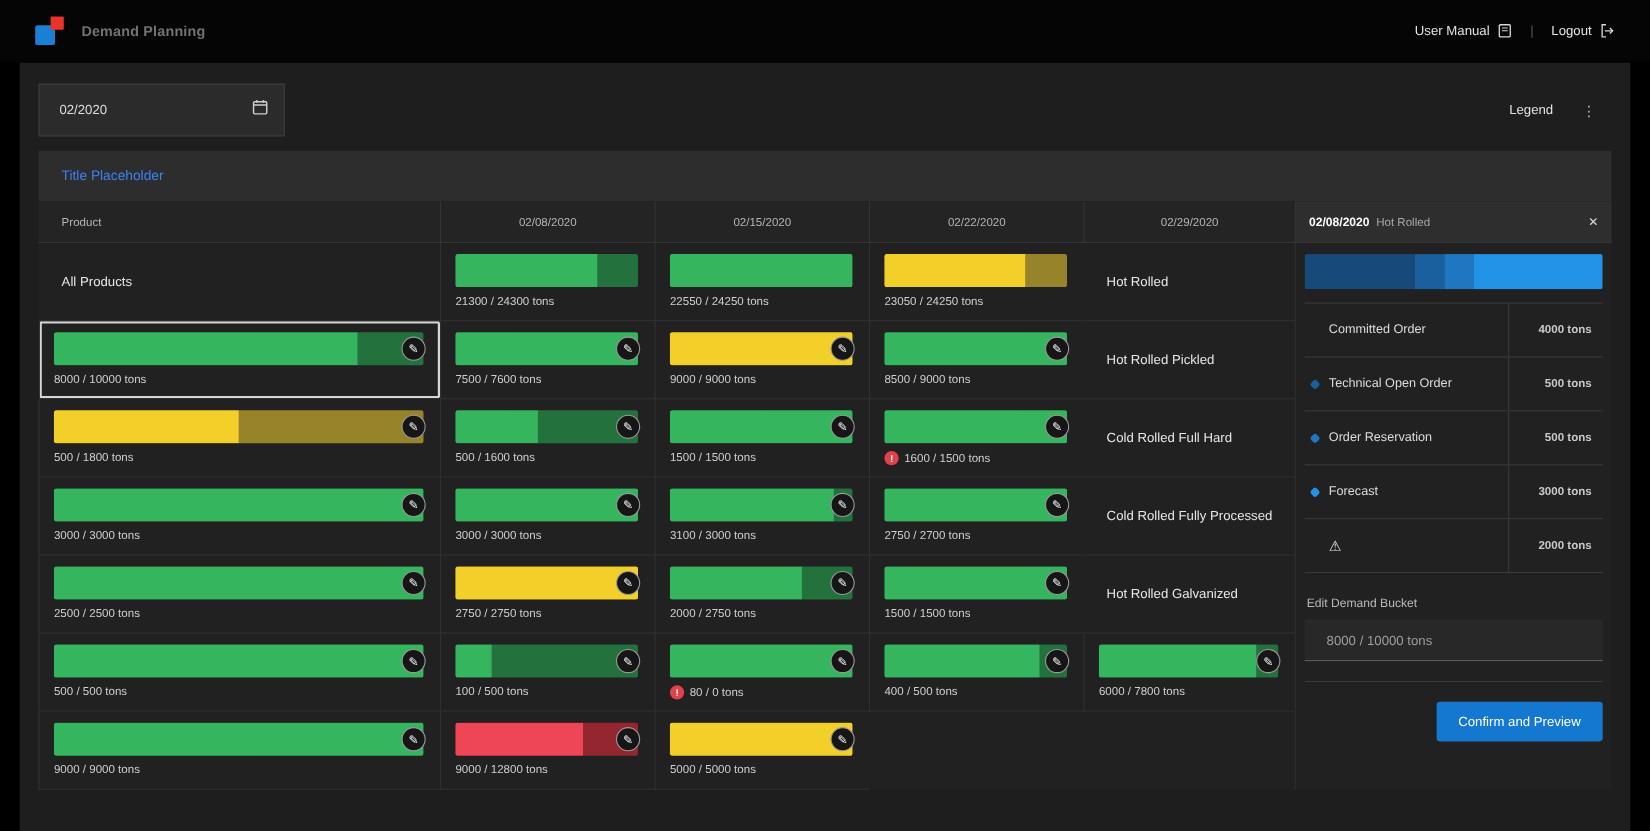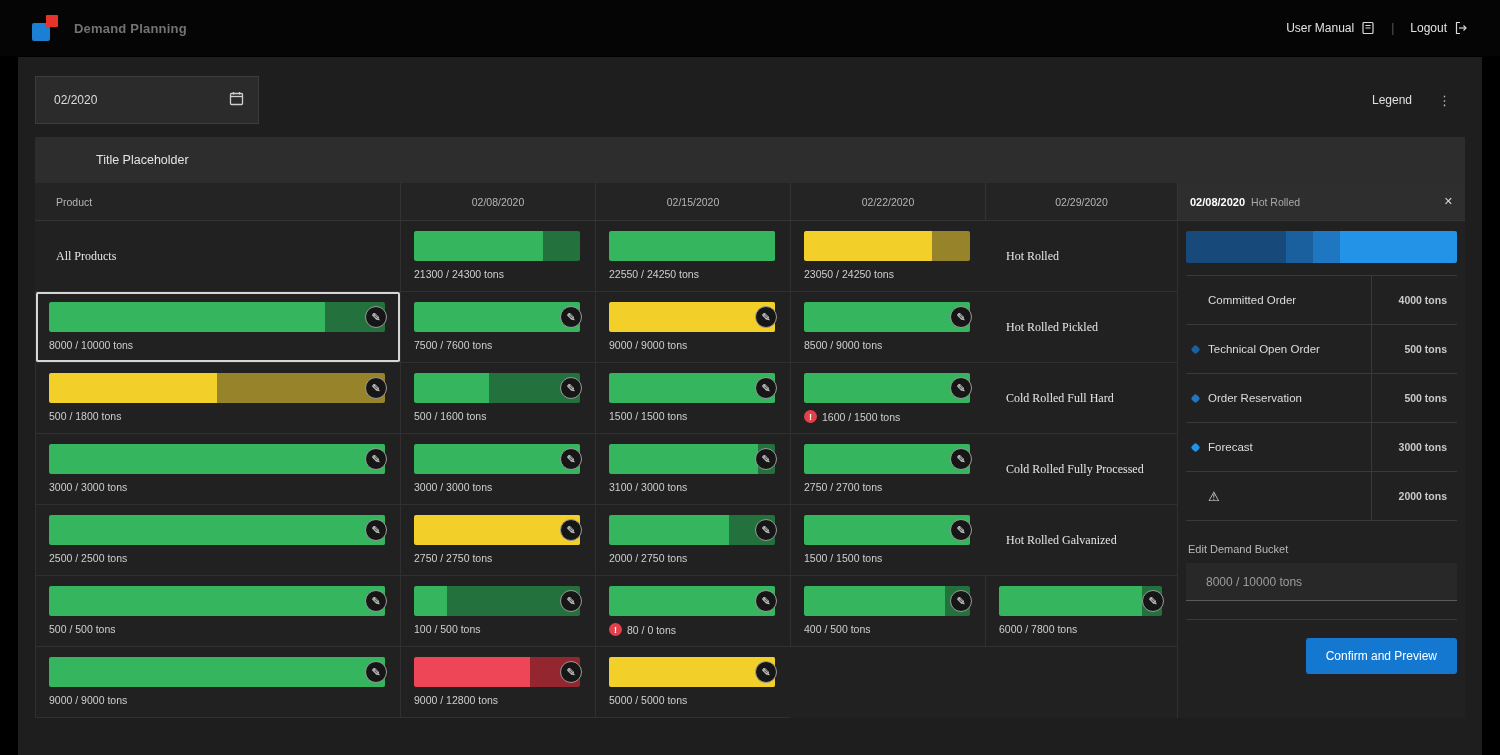--- a/index.html
+++ b/index.html
@@ -20,33 +20,33 @@
   .main { position:absolute; left:18px; right:18px; top:57px; height:740px; background:#1e1e1e; }
 
   .toolbar { display:flex; align-items:center; justify-content:space-between; margin:19px 17px 13px 17px; }
   .datepicker { width:224px; height:48px; background:#2b2b2b; border:1px solid #3c3c3c; display:flex; align-items:center; padding:0 14px 0 18px; }
   .datepicker .dp-val { color:#dcdcdc; font-size:12px; flex:1; }
   .legend-wrap { display:flex; align-items:center; gap:26px; padding-right:14px; }
   .legend-label { color:#e0e0e0; font-size:12px; cursor:pointer; }
   .kebab { color:#bdbdbd; font-size:13px; cursor:pointer; }
 
   .section-bar { margin:0 17px; height:46px; background:#2d2d2d; display:flex; align-items:center; padding:0 21px; }
-  .section-title { color:#e5e5e5; font-size:12.5px;margin-left:40px; }
+  .section-title { color:#3b82f6; font-size:12.5px; }
 
   
   .table { margin:0 17px; display:grid; grid-template-columns:365px 195px 195px 195px 192px 1fr; background:#212121; }
   .th { height:38px; display:flex; align-items:center; color:#b5b5b5; font-size:10.5px; background:#242424; border-bottom:1px solid #343434; }
   .th.prod { padding-left:21px; }
   .th.date { justify-content:center; border-left:1px solid #343434; }
   .th.sel-head { border-left:1px solid #343434; background:#2e2e2e; padding:0 12px; gap:6px; }
   .sel-head .sh-date { color:#fff; font-weight:bold; font-size:11px; }
   .sel-head .sh-prod { color:#a9a9a9; font-size:10.5px; }
   .sel-head .close { margin-left:auto; color:#d6d6d6; font-size:11px; cursor:pointer; }
 
-  .pc { height:71px; display:flex; align-items:center; padding-left:21px; color:#e6e6e6; font-size:12px; border-bottom:1px solid #303030;font-family:Liberation Serif, serif; }
+  .pc { height:71px; display:flex; align-items:center; padding-left:21px; color:#e6e6e6; font-size:12px; border-bottom:1px solid #303030; }
   .cell { height:71px; border-left:1px solid #303030; border-bottom:1px solid #303030; padding:10px 15px 0 13px; position:relative; }
   .cell.selected { box-shadow:inset 0 0 0 2px #d6d6d6; border-radius:2px; }
   .bar { position:relative; height:30px; border-radius:2px; overflow:visible; }
   .bar .trk { position:absolute; inset:0; border-radius:2px; overflow:hidden; }
   .bar .fill { position:absolute; left:0; top:0; bottom:0; border-radius:2px 0 0 2px; }
   .edit { position:absolute; right:-2px; top:50%; transform:translateY(-50%); width:22px; height:22px; border-radius:50%; background:#161616; border:1px solid #9a9a9a; color:#fff; font-size:11px; display:flex; align-items:center; justify-content:center; cursor:pointer; z-index:2; }
   .val { margin-top:7px; color:#cfcfcf; font-size:10.5px; display:flex; align-items:center; gap:5px; }
   .err { width:13px; height:13px; border-radius:50%; background:#e2404b; color:#fff; font-size:9px; font-weight:bold; display:inline-flex; align-items:center; justify-content:center; }
 
   

